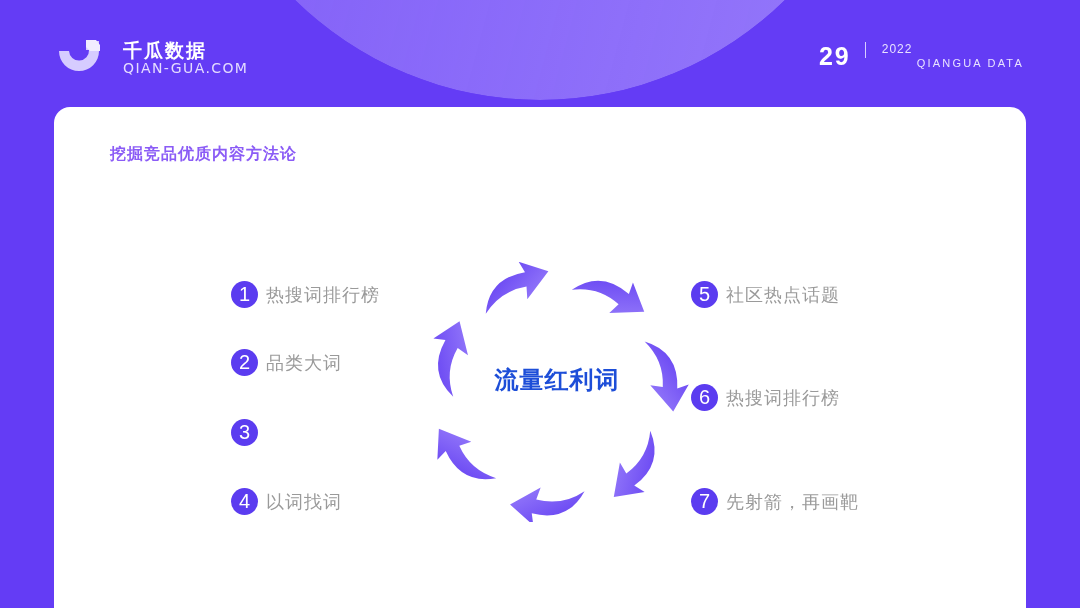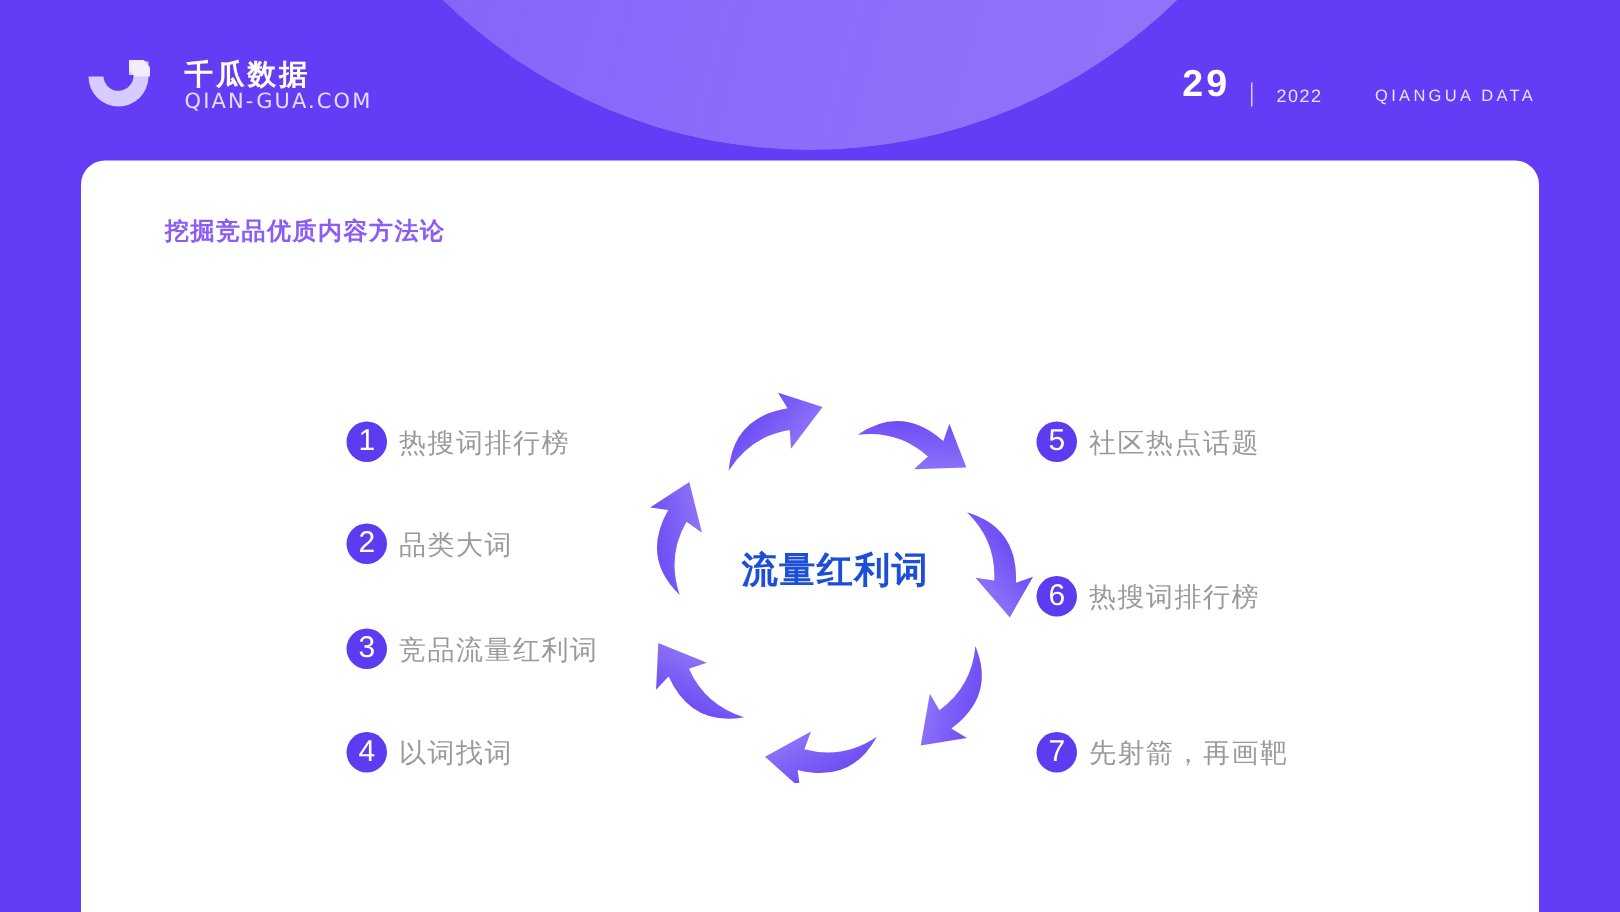--- a/index.html
+++ b/index.html
@@ -28,30 +28,30 @@
   .logo-icon { width: 46px; height: 40px; }
   .logo-text { display: flex; flex-direction: column; }
   .logo-cn {
     color: #ffffff; font-size: 19px; font-weight: bold; letter-spacing: 2px; line-height: 22px;
   }
   .logo-en {
     color: #e4dcff; font-size: 14px; letter-spacing: 1.4px; line-height: 12px; margin-top: 1px;
   }
   .page-meta {
     position: absolute; right: 56px; top: 42px;
-    display: flex; align-items: flex-end; z-index: 2;
+    display: flex; align-items: flex-start; z-index: 2;
   }
   .page-num {
     color: #ffffff; font-size: 25px; font-weight: bold; letter-spacing: 2px;
     font-family: "Liberation Sans", sans-serif;
   }
   .meta-sep {
     width: 1px; height: 16px; background: #d8ceff; margin: 0 16px 0 14px;
   }
-  .meta-text { display: flex; }
+  .meta-text { display: flex; flex-direction: column; }
   .meta-year { color: #e8e2ff; font-size: 12px; letter-spacing: 1px; line-height: 14px; font-family: "Liberation Sans", sans-serif; }
   .meta-brand { color: #e8e2ff; font-size: 11px; letter-spacing: 2.2px; line-height: 14px; font-family: "Liberation Sans", sans-serif; margin-left: 35px; }
 
   .card {
     position: absolute; left: 54px; top: 107px;
     width: 972px; height: 520px;
     background: #ffffff; border-radius: 16px; z-index: 1;
   }
   .subtitle {
     position: absolute; left: 56px; top: 37px;
@@ -112,21 +112,20 @@
   <div class="item" style="left:177px; top:174px;">
     <span class="badge">1</span>
     <span class="item-label">热搜词排行榜</span>
   </div>
   <div class="item" style="left:177px; top:242px;">
     <span class="badge">2</span>
     <span class="item-label">品类大词</span>
   </div>
   <div class="item" style="left:177px; top:312px;">
     <span class="badge">3</span>
-    <span class="item-label">竞品流量红利词</span>
   </div>
   <div class="item" style="left:177px; top:381px;">
     <span class="badge">4</span>
     <span class="item-label">以词找词</span>
   </div>
   <div class="item" style="left:637px; top:174px;">
     <span class="badge">5</span>
     <span class="item-label">社区热点话题</span>
   </div>
   <div class="item" style="left:637px; top:277px;">

